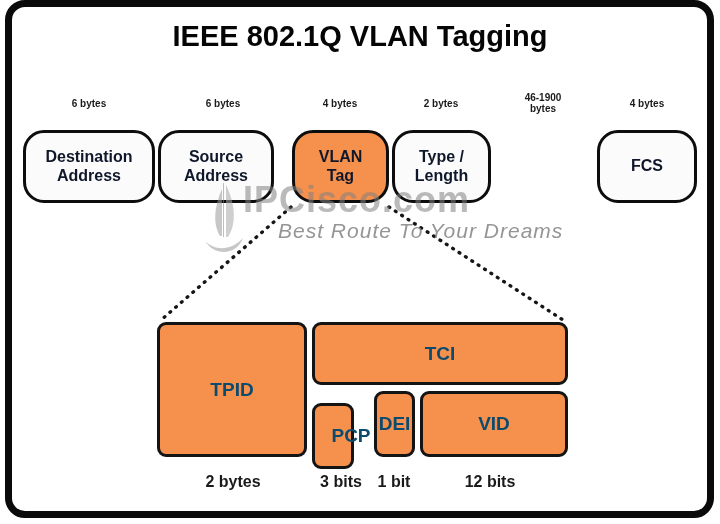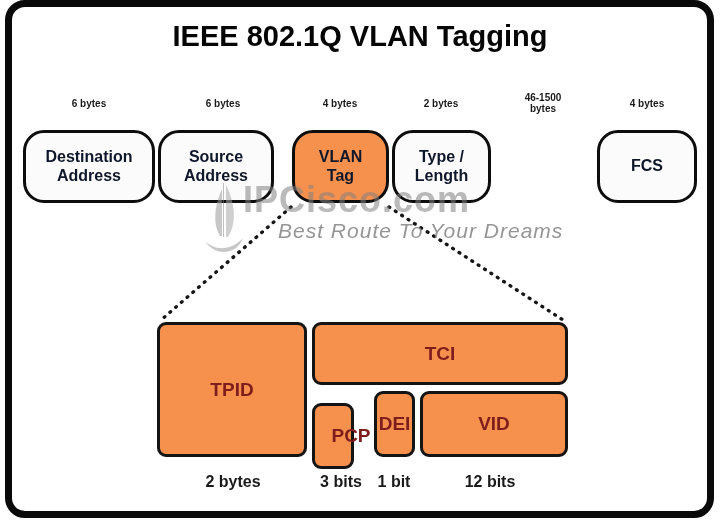--- a/index.html
+++ b/index.html
@@ -78,21 +78,21 @@
     background: #f5914d;
     border: 3px solid #141414;
     border-radius: 9px;
     box-sizing: border-box;
     display: flex;
     align-items: center;
     justify-content: center;
     text-align: center;
     font-size: 19px;
     font-weight: bold;
-    color: #7f1d1d;
+    color: #0c4a6e;
   }
   .bit-label {
     position: absolute;
     top: 470px;
     height: 24px;
     display: flex;
     align-items: center;
     justify-content: center;
     font-size: 16px;
     font-weight: bold;
@@ -150,21 +150,21 @@
 <div class="canvas">
 
   <div class="outer-frame"></div>
 
   <div class="title">IEEE 802.1Q VLAN Tagging</div>
 
   <div class="size-label" style="left:49px;width:80px;">6 bytes</div>
   <div class="size-label" style="left:183px;width:80px;">6 bytes</div>
   <div class="size-label" style="left:300px;width:80px;">4 bytes</div>
   <div class="size-label" style="left:401px;width:80px;">2 bytes</div>
-  <div class="size-label" style="left:493px;width:100px;">46-1500
+  <div class="size-label" style="left:493px;width:100px;">46-1900
 bytes</div>
   <div class="size-label" style="left:607px;width:80px;">4 bytes</div>
 
   <div class="field-box" style="left:23px;width:132px;">Destination
 Address</div>
   <div class="field-box" style="left:158px;width:116px;">Source
 Address</div>
   <div class="field-box highlight" style="left:292px;width:97px;">VLAN
 Tag</div>
   <div class="field-box" style="left:392px;width:99px;">Type /

